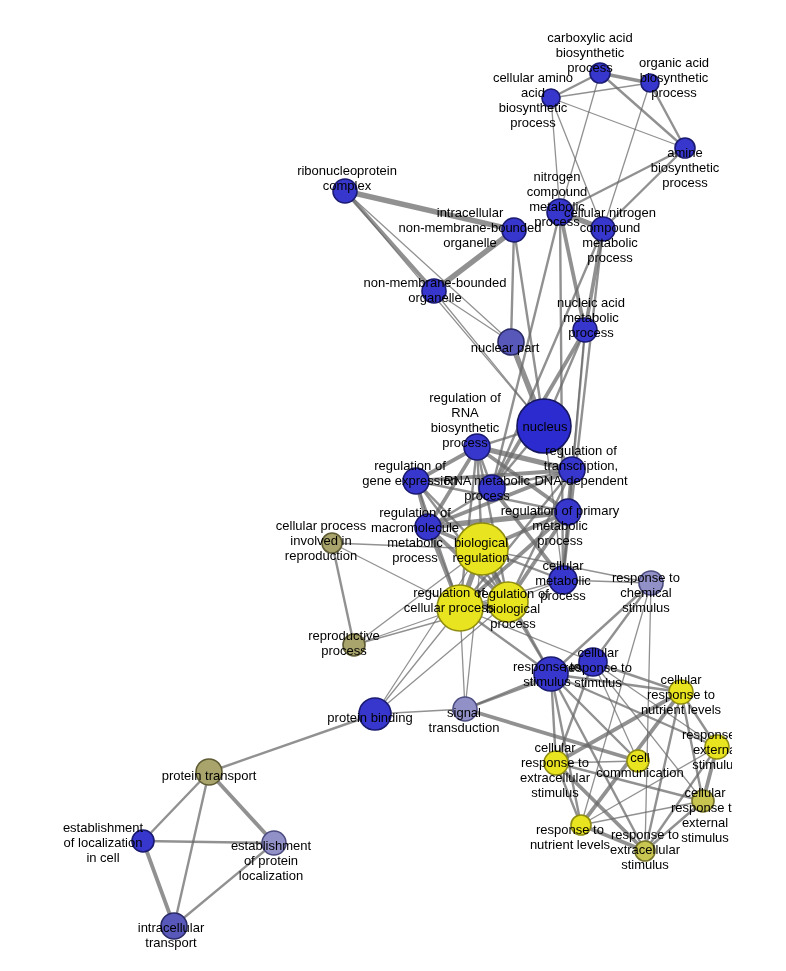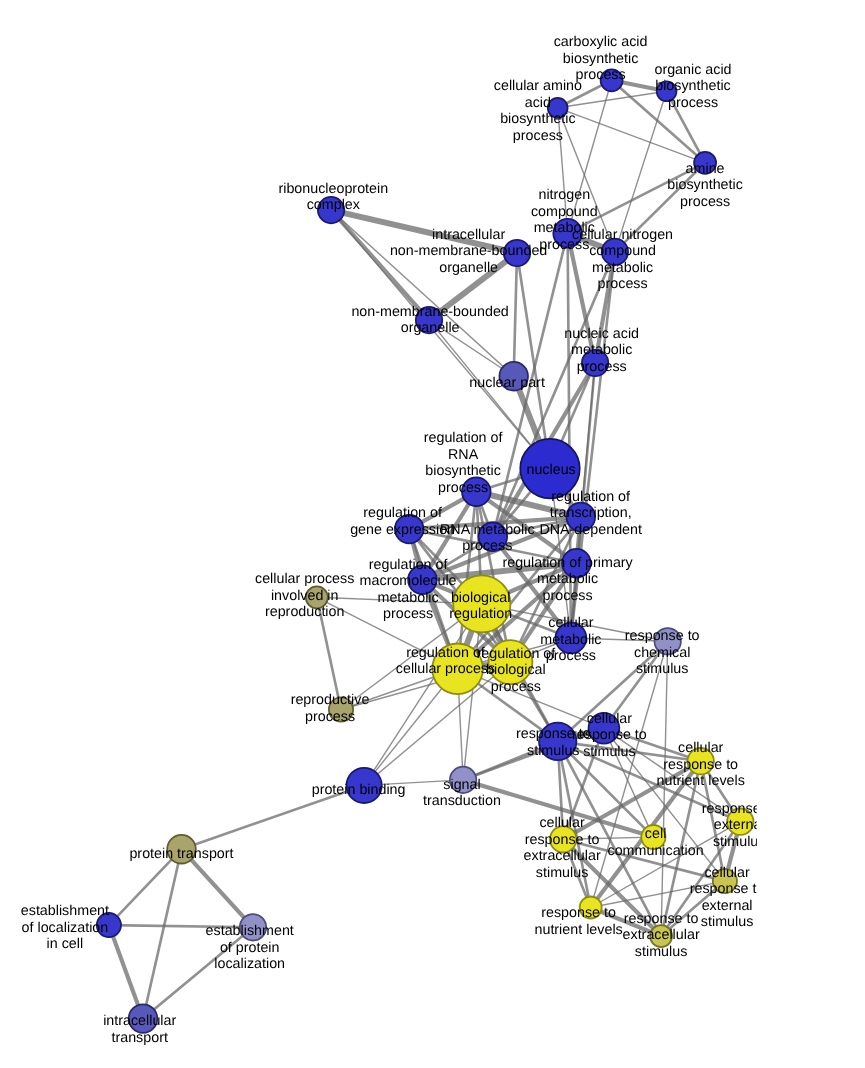--- a/index.html
+++ b/index.html
@@ -3,20 +3,21 @@
 <meta charset="utf-8">
 <style>
   html, body { margin: 0; padding: 0; background: #ffffff; }
   .canvas {
     position: relative;
     width: 688px;
     height: 971px;
     background: #ffffff;
     overflow: hidden;
     font-family: "Liberation Sans", sans-serif;
+    margin-left: 44px;
   }
   svg { display: block; }
   .node-label {
     font-family: "Liberation Sans", sans-serif;
     font-size: 13px;
     fill: #000000;
     text-anchor: middle;
   }
   .graph-node { cursor: pointer; }
 </style>

